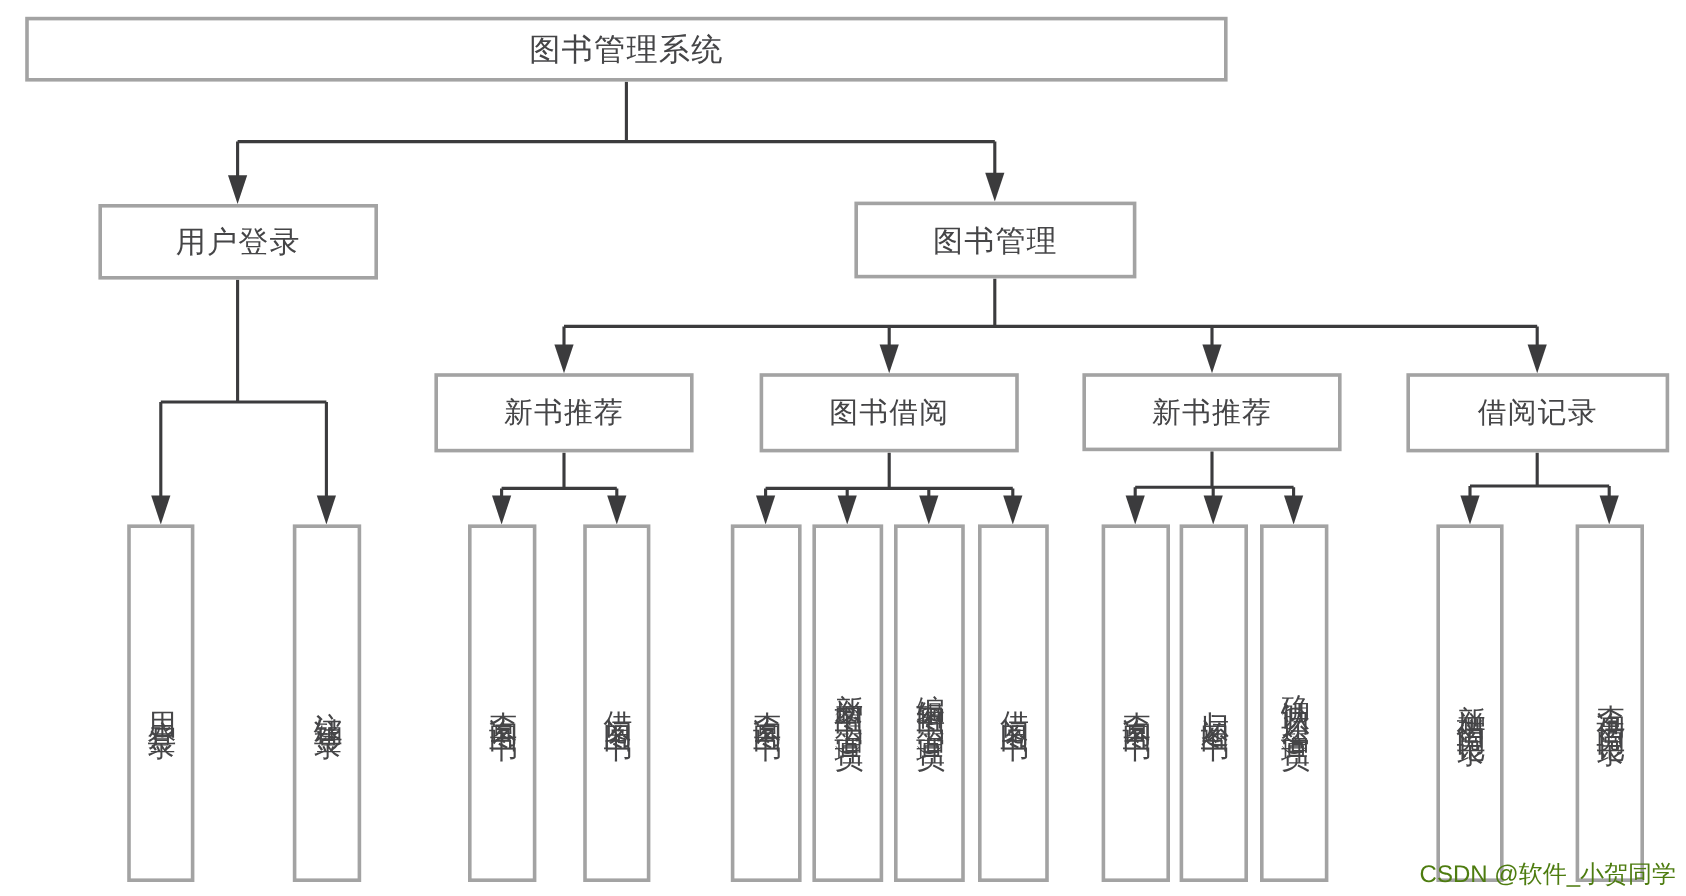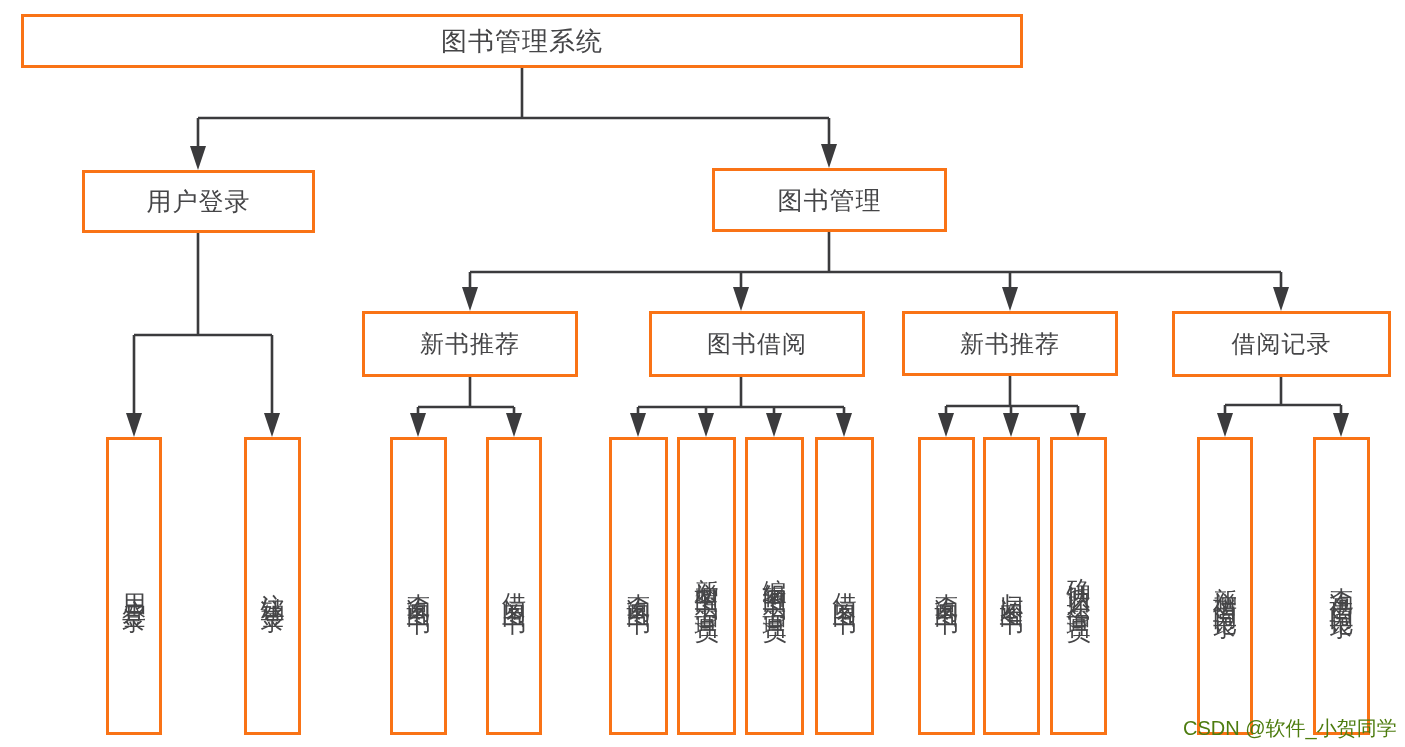--- a/index.html
+++ b/index.html
@@ -13,21 +13,21 @@
   }
   .connectors {
     position: absolute;
     left: 0; top: 0;
     width: 1405px; height: 747px;
   }
   .box {
     position: absolute;
     box-sizing: border-box;
     background: #ffffff;
-    border: 3px solid #f97316;
+    border: 3px solid #a3a3a3;
     display: flex;
     align-items: center;
     justify-content: center;
     color: #454547;
   }
   .root-box { font-size: 26px; letter-spacing: 1px; }
   .hbox { font-size: 25px; letter-spacing: 1px; }
   .g3 { font-size: 24px; }
   .vbox span {
     writing-mode: vertical-rl;
@@ -93,21 +93,21 @@
   <div class="box hbox" style="left:82px; top:170px; width:233px; height:63px;">
     <span>用户登录</span>
   </div>
   <div class="box hbox g3" style="left:362px; top:311px; width:216px; height:66px;">
     <span>新书推荐</span>
   </div>
 
   <div class="box hbox" style="left:712px; top:168px; width:235px; height:64px;">
     <span>图书管理</span>
   </div>
-  <div class="box hbox g3" style="left:633px; top:311px; width:216px; height:66px;margin-left:16px;">
+  <div class="box hbox g3" style="left:633px; top:311px; width:216px; height:66px;">
     <span>图书借阅</span>
   </div>
   <div class="box hbox g3" style="left:902px; top:311px; width:216px; height:65px;">
     <span>新书推荐</span>
   </div>
   <div class="box hbox g3" style="left:1172px; top:311px; width:219px; height:66px;justify-content:center;">
     <span>借阅记录</span>
   </div>
 
   <div class="box vbox" style="left:106px; top:437px; width:56px; height:298px;">

